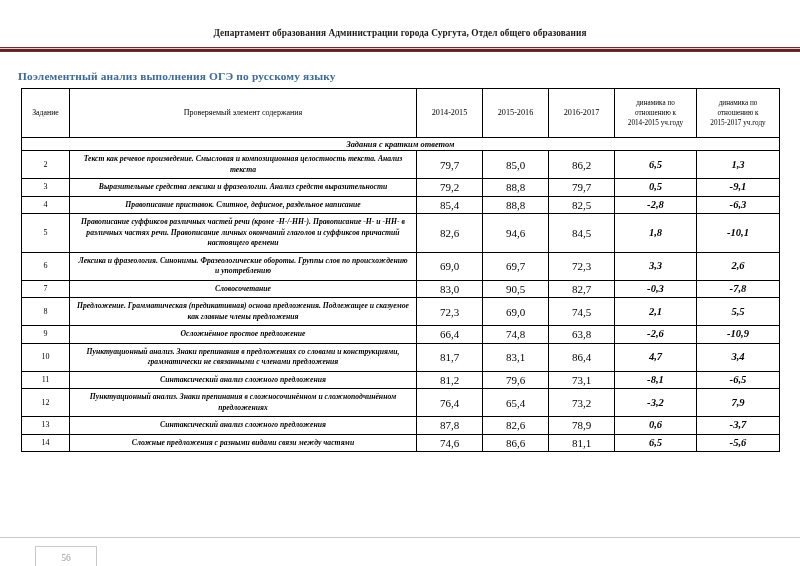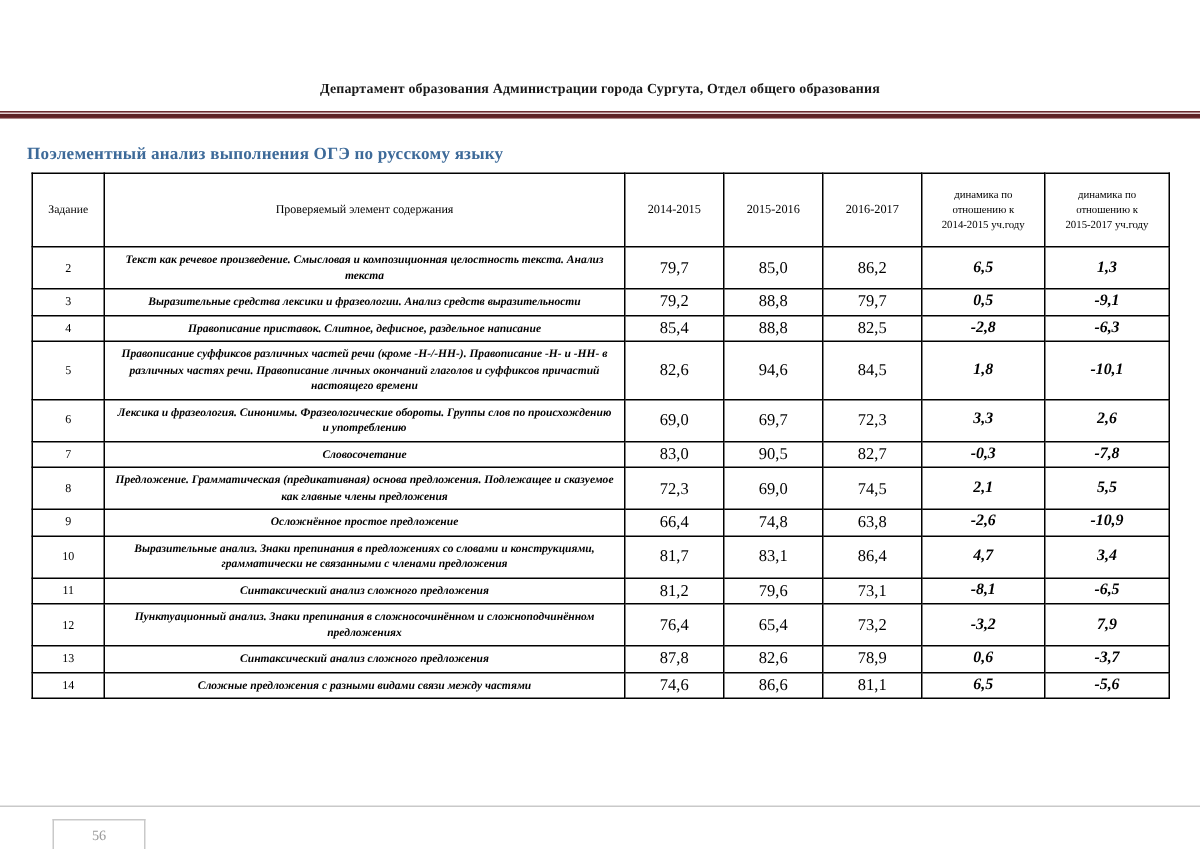--- a/index.html
+++ b/index.html
@@ -11,23 +11,22 @@
     height: 566px;
     background: #ffffff;
     font-family: "Liberation Serif", serif;
     color: #000000;
     overflow: hidden;
     position: relative;
   }
 
   
   .page-header {
-    padding-top: 40px;
-    text-align: center;
-    margin-top: 13px;
+    padding-top: 26px;
+    text-align: center;
   }
   .page-header .hdr-line {
     font-family: "Liberation Serif", serif;
     font-size: 9.3px;
     line-height: 14px;
     color: #1a1a1a;
     font-weight: bold;
     letter-spacing: 0.1px;
     white-space: nowrap;
   }
@@ -208,20 +207,23 @@
           <span>2014-2015 уч.году</span>
         </th>
         <th class="h-dyn">
           <span>динамика по</span><br>
           <span>отношению к</span><br>
           <span>2015-2017 уч.году</span>
         </th>
       </tr>
     </thead>
     <tbody>
+      <tr class="group-row">
+        <td colspan="7">Задания с кратким ответом</td>
+      </tr>
 
     <tr>
           <td class="c-num">2</td>
           <td class="c-desc">Текст как речевое  произведение.  Смысловая и композиционная целостность текста. Анализ текста</td>
           <td class="c-val">79,7</td>
           <td class="c-val">85,0</td>
           <td class="c-val">86,2</td>
           <td class="c-dyn">6,5</td>
           <td class="c-dyn">1,3</td>
         </tr>
@@ -283,21 +285,21 @@
           <td class="c-num">9</td>
           <td class="c-desc">Осложнённое простое предложение</td>
           <td class="c-val">66,4</td>
           <td class="c-val">74,8</td>
           <td class="c-val">63,8</td>
           <td class="c-dyn">-2,6</td>
           <td class="c-dyn">-10,9</td>
         </tr>
         <tr>
           <td class="c-num">10</td>
-          <td class="c-desc">Выразительные анализ. Знаки препинания в предложениях со словами и конструкциями, грамматически  не связанными с членами предложения</td>
+          <td class="c-desc">Пунктуационный анализ. Знаки препинания в предложениях со словами и конструкциями, грамматически  не связанными с членами предложения</td>
           <td class="c-val">81,7</td>
           <td class="c-val">83,1</td>
           <td class="c-val">86,4</td>
           <td class="c-dyn">4,7</td>
           <td class="c-dyn">3,4</td>
         </tr>
         <tr>
           <td class="c-num">11</td>
           <td class="c-desc">Синтаксический анализ сложного предложения</td>
           <td class="c-val">81,2</td>

